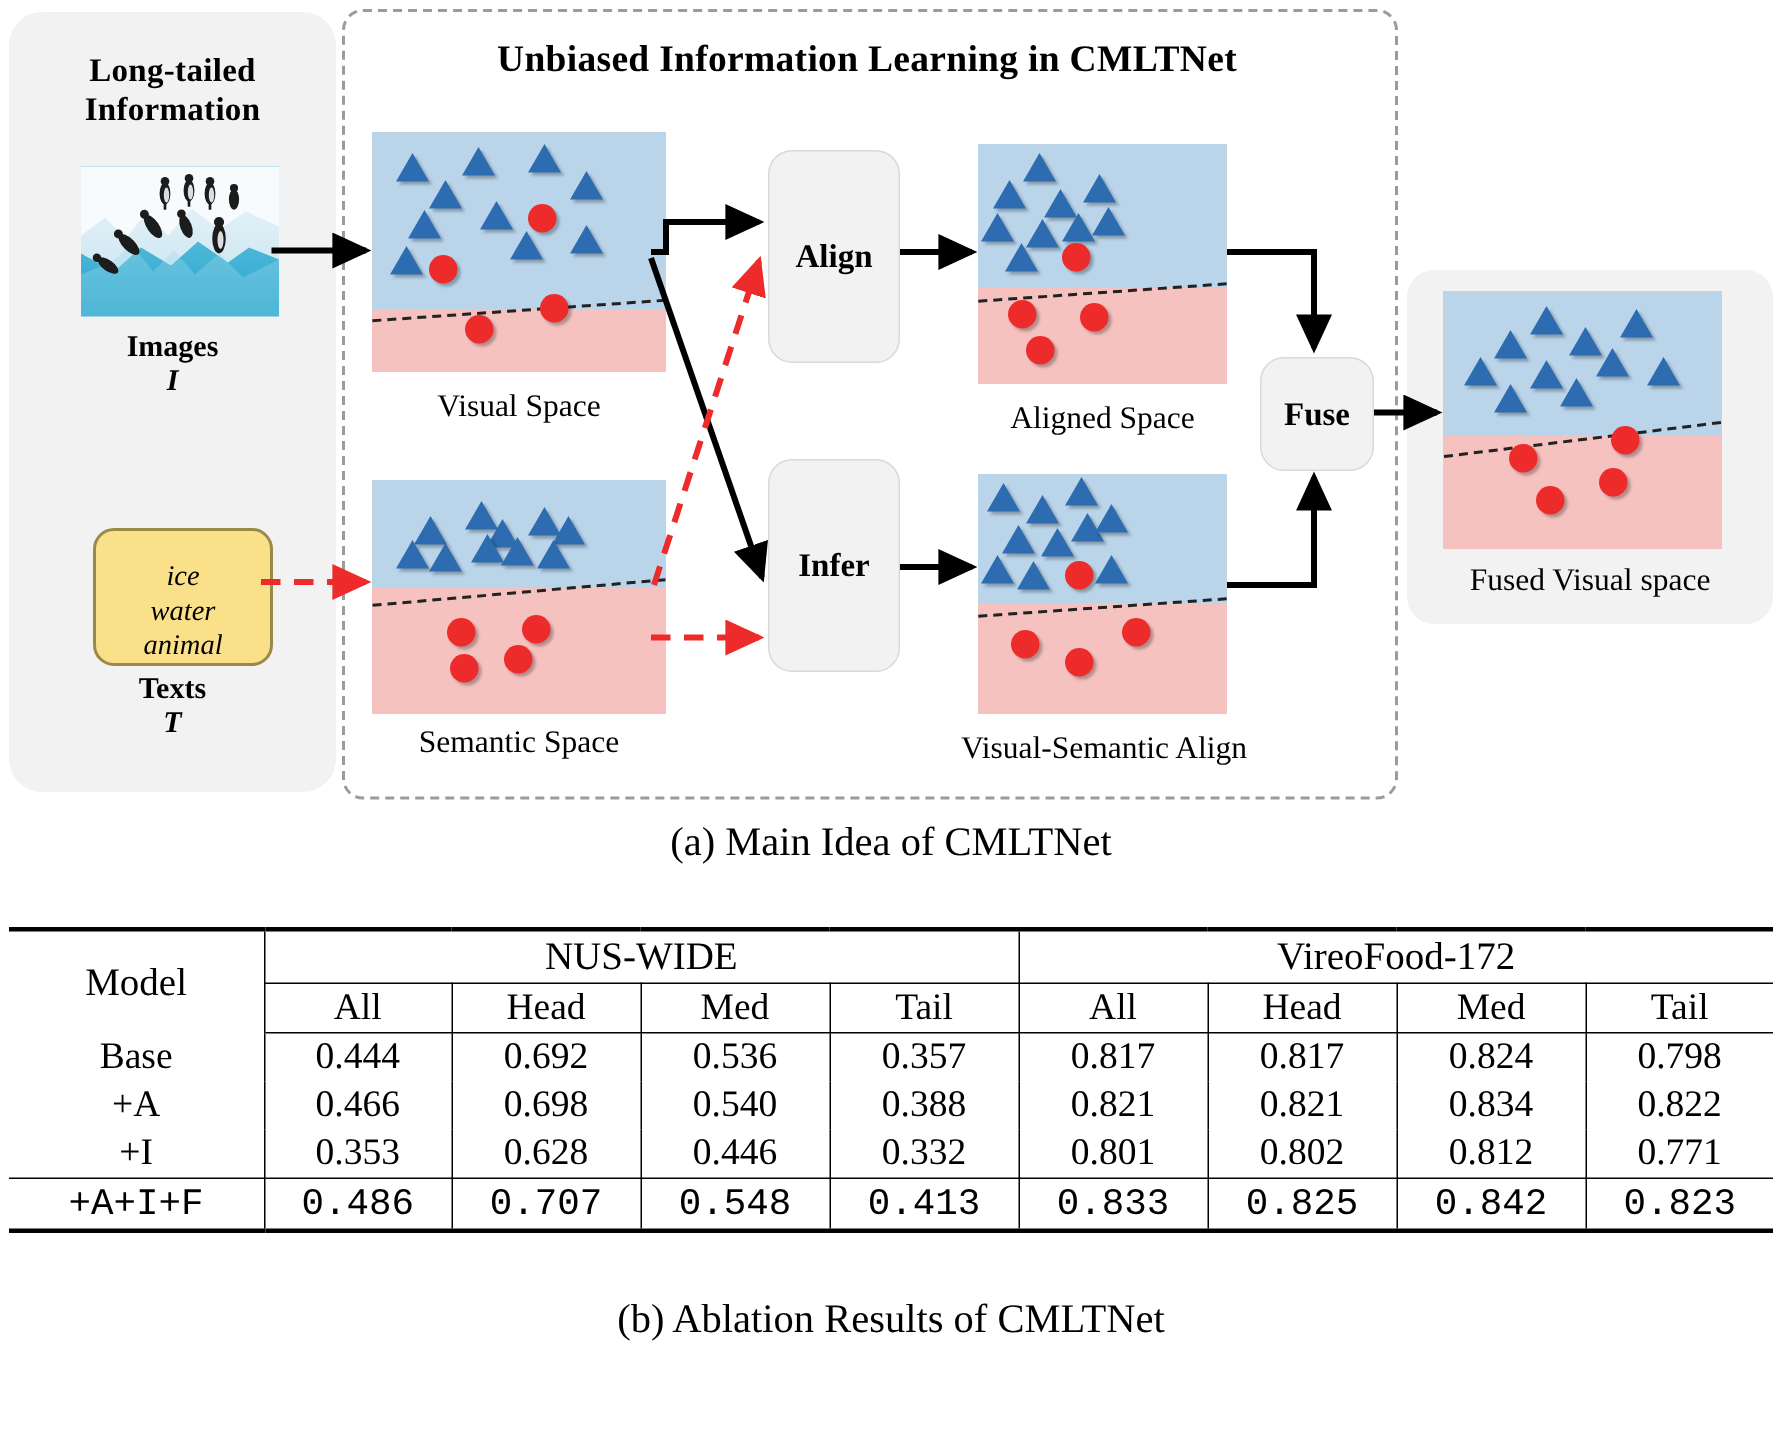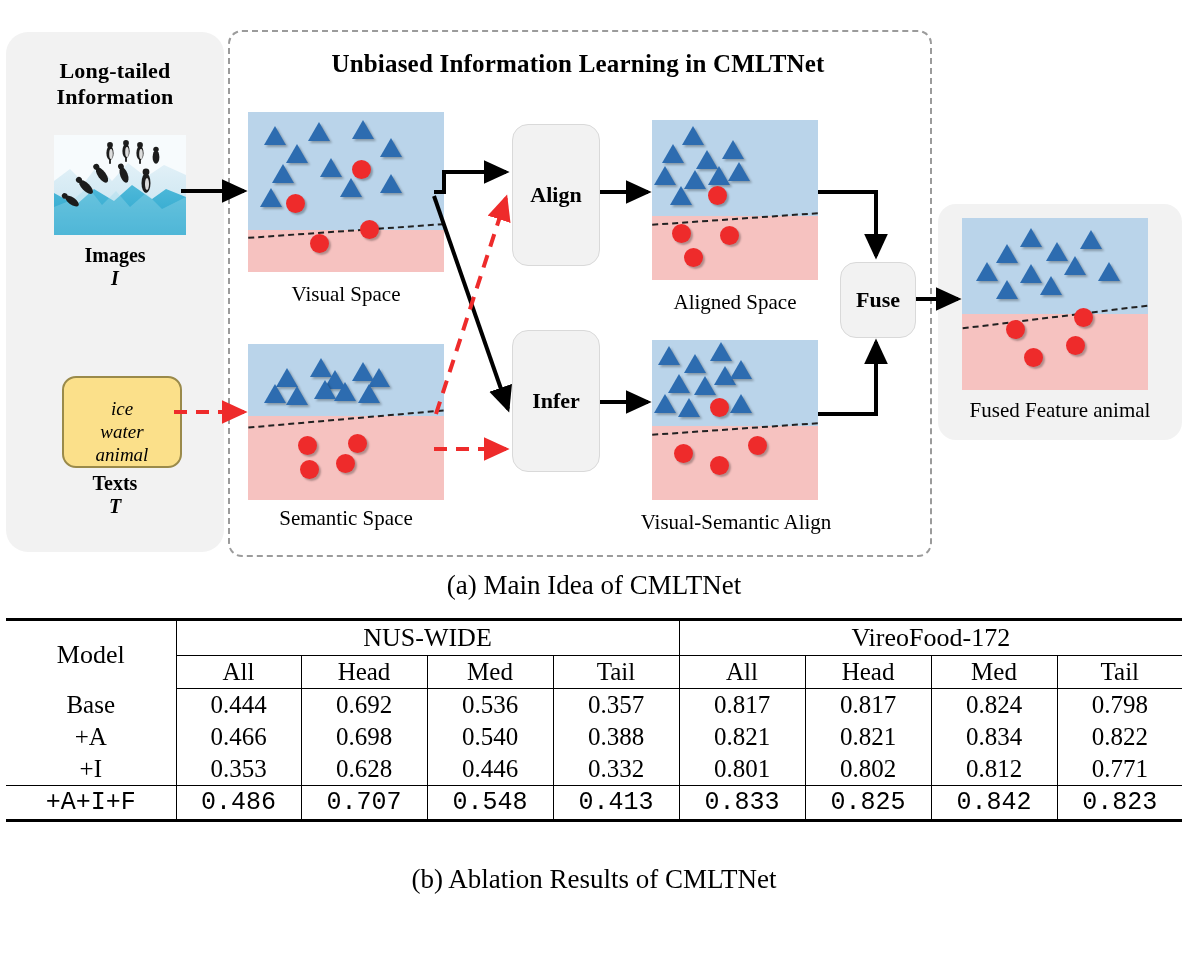--- a/index.html
+++ b/index.html
@@ -3,21 +3,21 @@
 <meta charset="utf-8">
 <style>
   html,body{margin:0;padding:0;background:#ffffff;}
   body{
     width:1188px;height:961px;position:relative;overflow:hidden;
     font-family:"Liberation Serif", serif;color:#000;
   }
   .abs{position:absolute;}
 
   
-  #figure-a{position:absolute;left:0;top:0;width:1128px;height:600px;margin-top:24px;}
+  #figure-a{position:absolute;left:0;top:0;width:1128px;height:600px;}
 
   .left-panel{
     position:absolute;left:6px;top:8px;width:218px;height:520px;
     background:#f2f2f2;border-radius:22px;
   }
   .lp-title{
     position:absolute;left:0;top:26px;width:218px;text-align:center;
     font-weight:bold;font-size:22px;line-height:26px;letter-spacing:.2px;
   }
   .penguin{
@@ -306,21 +306,21 @@
     <div class="tri" style="left:14px;top:44px;"></div>
     <div class="tri" style="left:58px;top:46px;"></div>
     <div class="tri" style="left:136px;top:44px;"></div>
     <div class="tri" style="left:78px;top:58px;"></div>
     <div class="tri" style="left:34px;top:62px;"></div>
     <div class="dot" style="left:112px;top:90px;"></div>
     <div class="dot" style="left:44px;top:102px;"></div>
     <div class="dot" style="left:104px;top:118px;"></div>
     <div class="dot" style="left:62px;top:130px;"></div>
   </div>
-  <div class="space-label" style="left:938px;top:374px;width:244px;">Fused Feature animal</div>
+  <div class="space-label" style="left:938px;top:374px;width:244px;">Fused Visual space</div>
 
   <svg class="abs" style="left:0;top:0;width:1188px;height:600px;pointer-events:none;">
     <defs>
       <marker id="ahB" markerWidth="7" markerHeight="7" refX="5.6" refY="3" orient="auto">
         <path d="M0,0 L6.5,3 L0,6 Z" fill="#000"></path>
       </marker>
       <marker id="ahR" markerWidth="7" markerHeight="7" refX="5.6" refY="3" orient="auto">
         <path d="M0,0 L6.5,3 L0,6 Z" fill="#ee2b2b"></path>
       </marker>
     </defs>

